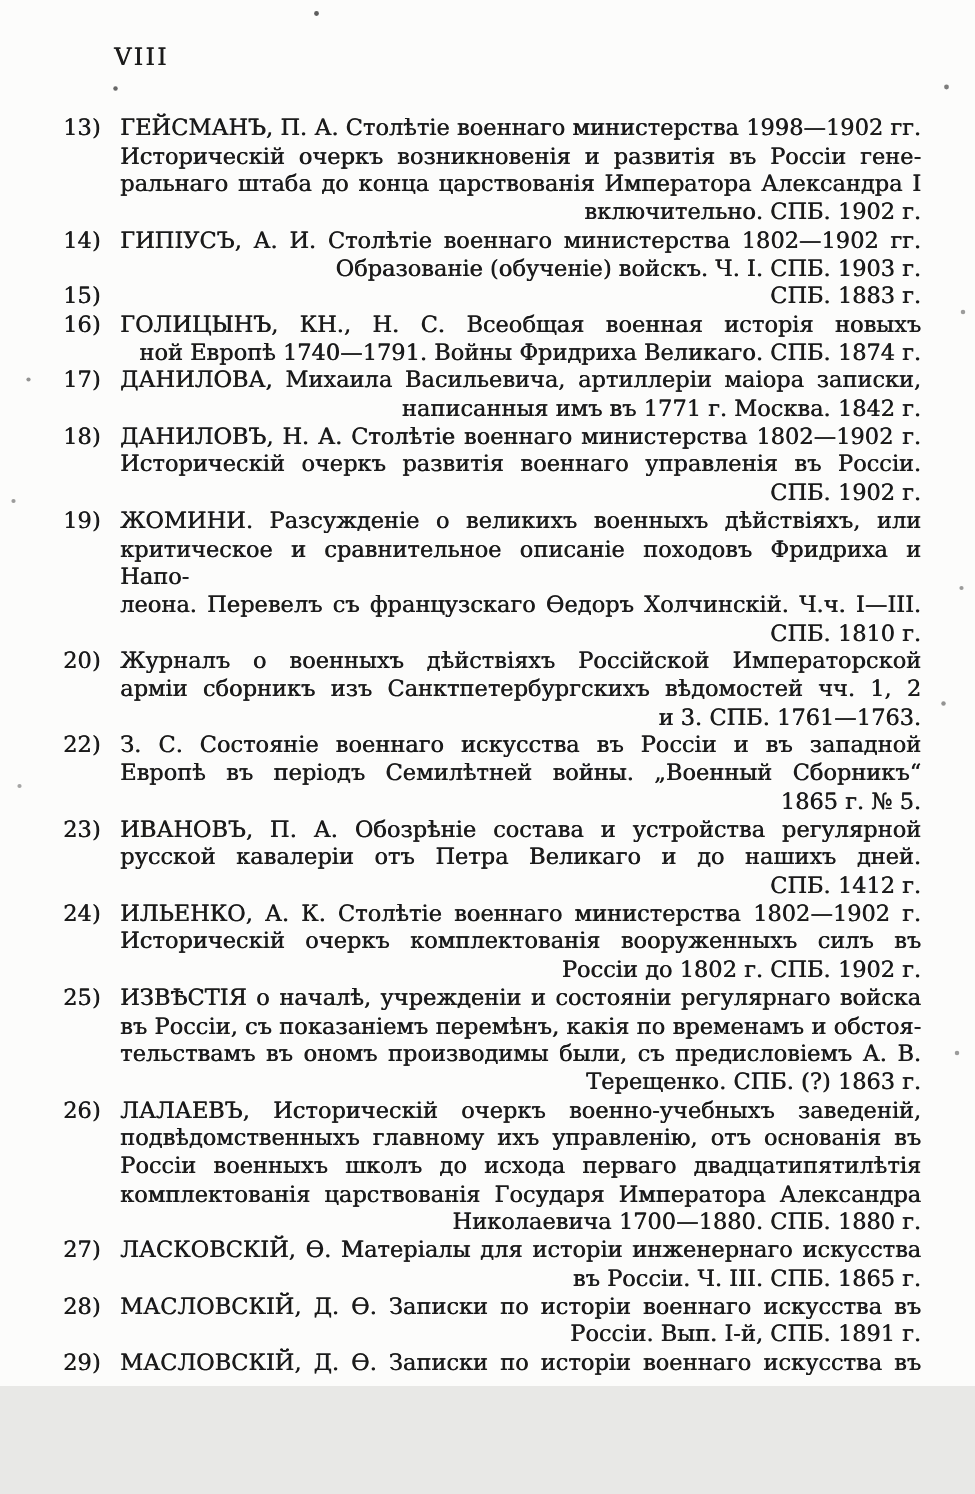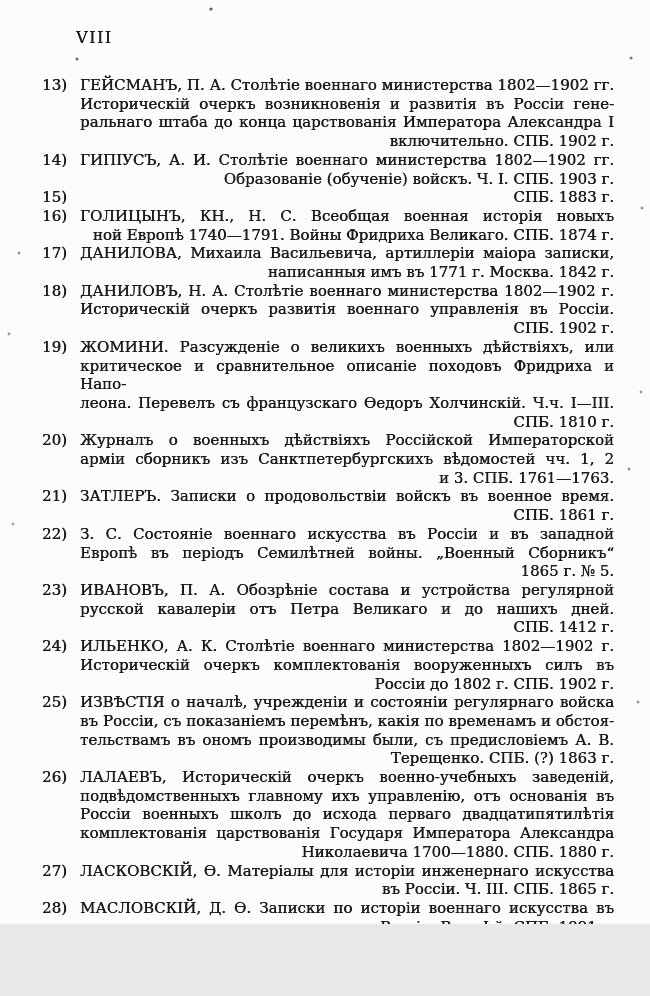--- a/index.html
+++ b/index.html
@@ -79,21 +79,21 @@
 </head>
 <body>
 
 <div class="page">
   <div class="speckles"></div>
   <div class="page-header">VIII</div>
   <div class="biblio-list">
       <div class="entry">
         <div class="num">13)</div>
         <div class="body">
-          <div class="line just">ГЕЙСМАНЪ, П. А. Столѣтіе военнаго министерства 1802—1902 гг.</div>
+          <div class="line just">ГЕЙСМАНЪ, П. А. Столѣтіе военнаго министерства 1998—1902 гг.</div>
           <div class="line just">Историческій очеркъ возникновенія и развитія въ Россіи гене-</div>
           <div class="line just">ральнаго штаба до конца царствованія Императора Александра I</div>
           <div class="line">включительно. СПБ. 1902 г.</div>
         </div>
       </div>
       <div class="entry">
         <div class="num">14)</div>
         <div class="body">
           <div class="line just">ГИПІУСЪ, А. И. Столѣтіе военнаго министерства 1802—1902 гг.</div>
           <div class="line">Образованіе (обученіе) войскъ. Ч. I. СПБ. 1903 г.</div>
@@ -135,27 +135,20 @@
           <div class="line just">леона. Перевелъ съ французскаго Ѳедоръ Холчинскій. Ч.ч. I—III.</div>
           <div class="line">СПБ. 1810 г.</div>
         </div>
       </div>
       <div class="entry">
         <div class="num">20)</div>
         <div class="body">
           <div class="line just">Журналъ о военныхъ дѣйствіяхъ Россійской Императорской</div>
           <div class="line just">арміи сборникъ изъ Санктпетербургскихъ вѣдомостей чч. 1, 2</div>
           <div class="line">и 3. СПБ. 1761—1763.</div>
-        </div>
-      </div>
-      <div class="entry">
-        <div class="num">21)</div>
-        <div class="body">
-          <div class="line just">ЗАТЛЕРЪ. Записки о продовольствіи войскъ въ военное время.</div>
-          <div class="line">СПБ. 1861 г.</div>
         </div>
       </div>
       <div class="entry">
         <div class="num">22)</div>
         <div class="body">
           <div class="line just">З. С. Состояніе военнаго искусства въ Россіи и въ западной</div>
           <div class="line just">Европѣ въ періодъ Семилѣтней войны. „Военный Сборникъ“</div>
           <div class="line">1865 г. № 5.</div>
         </div>
       </div>

